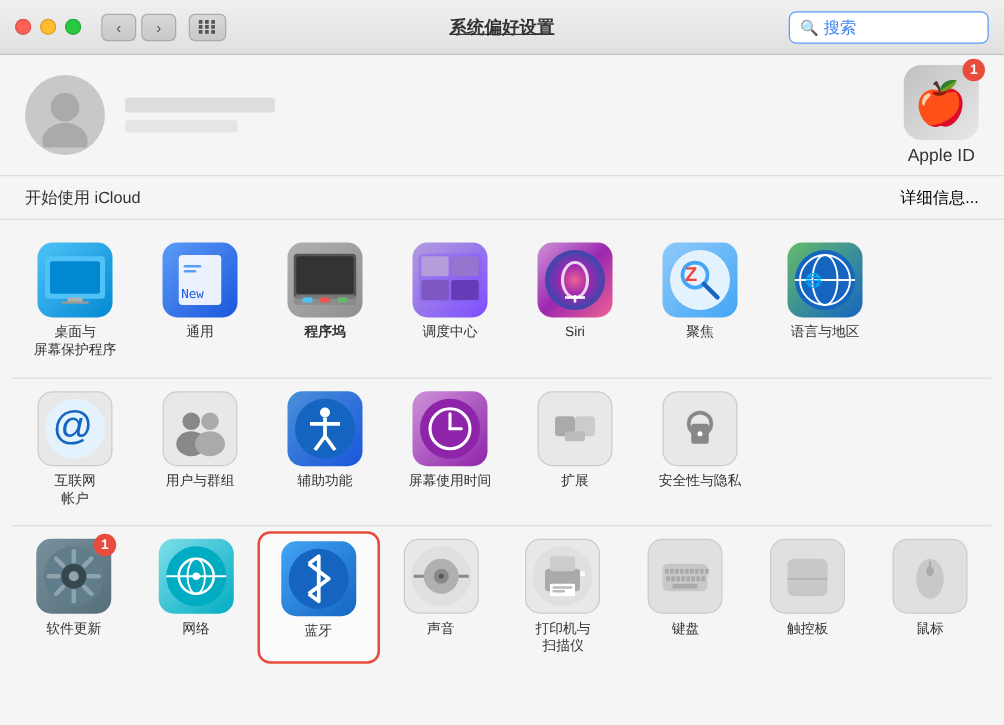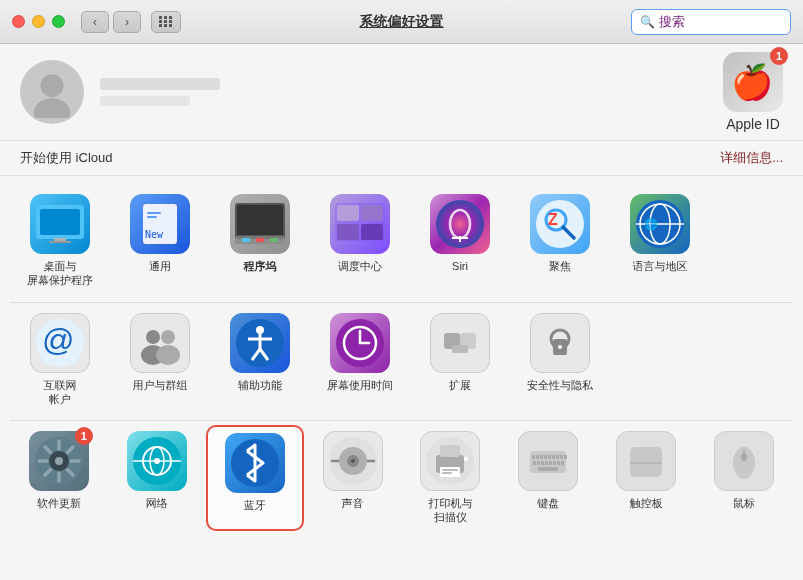--- a/index.html
+++ b/index.html
@@ -100,21 +100,21 @@
       height: 26px;
       width: 160px;
     }
     .search-icon-svg {
       color: #999;
       font-size: 12px;
       margin-right: 4px;
     }
     .search-placeholder {
       font-size: 13px;
-      color: #701a75;
+      color: #3b82f6;
     }
 
     
     .main {
       background: #f5f5f5;
       height: calc(580px - 44px);
       overflow: hidden;
     }
 
     
@@ -212,21 +212,21 @@
       padding: 8px 20px;
       background: #f5f5f5;
       border-bottom: 1px solid #ddd;
     }
     .icloud-text {
       font-size: 13px;
       color: #333;
     }
     .icloud-link {
       font-size: 13px;
-      color: #7f1d1d;
+      color: #000000;
       cursor: pointer;
     }
 
     
     .icons-section {
       padding: 12px 10px;
       background: #f5f5f5;
     }
     .icons-row {
       display: flex;

